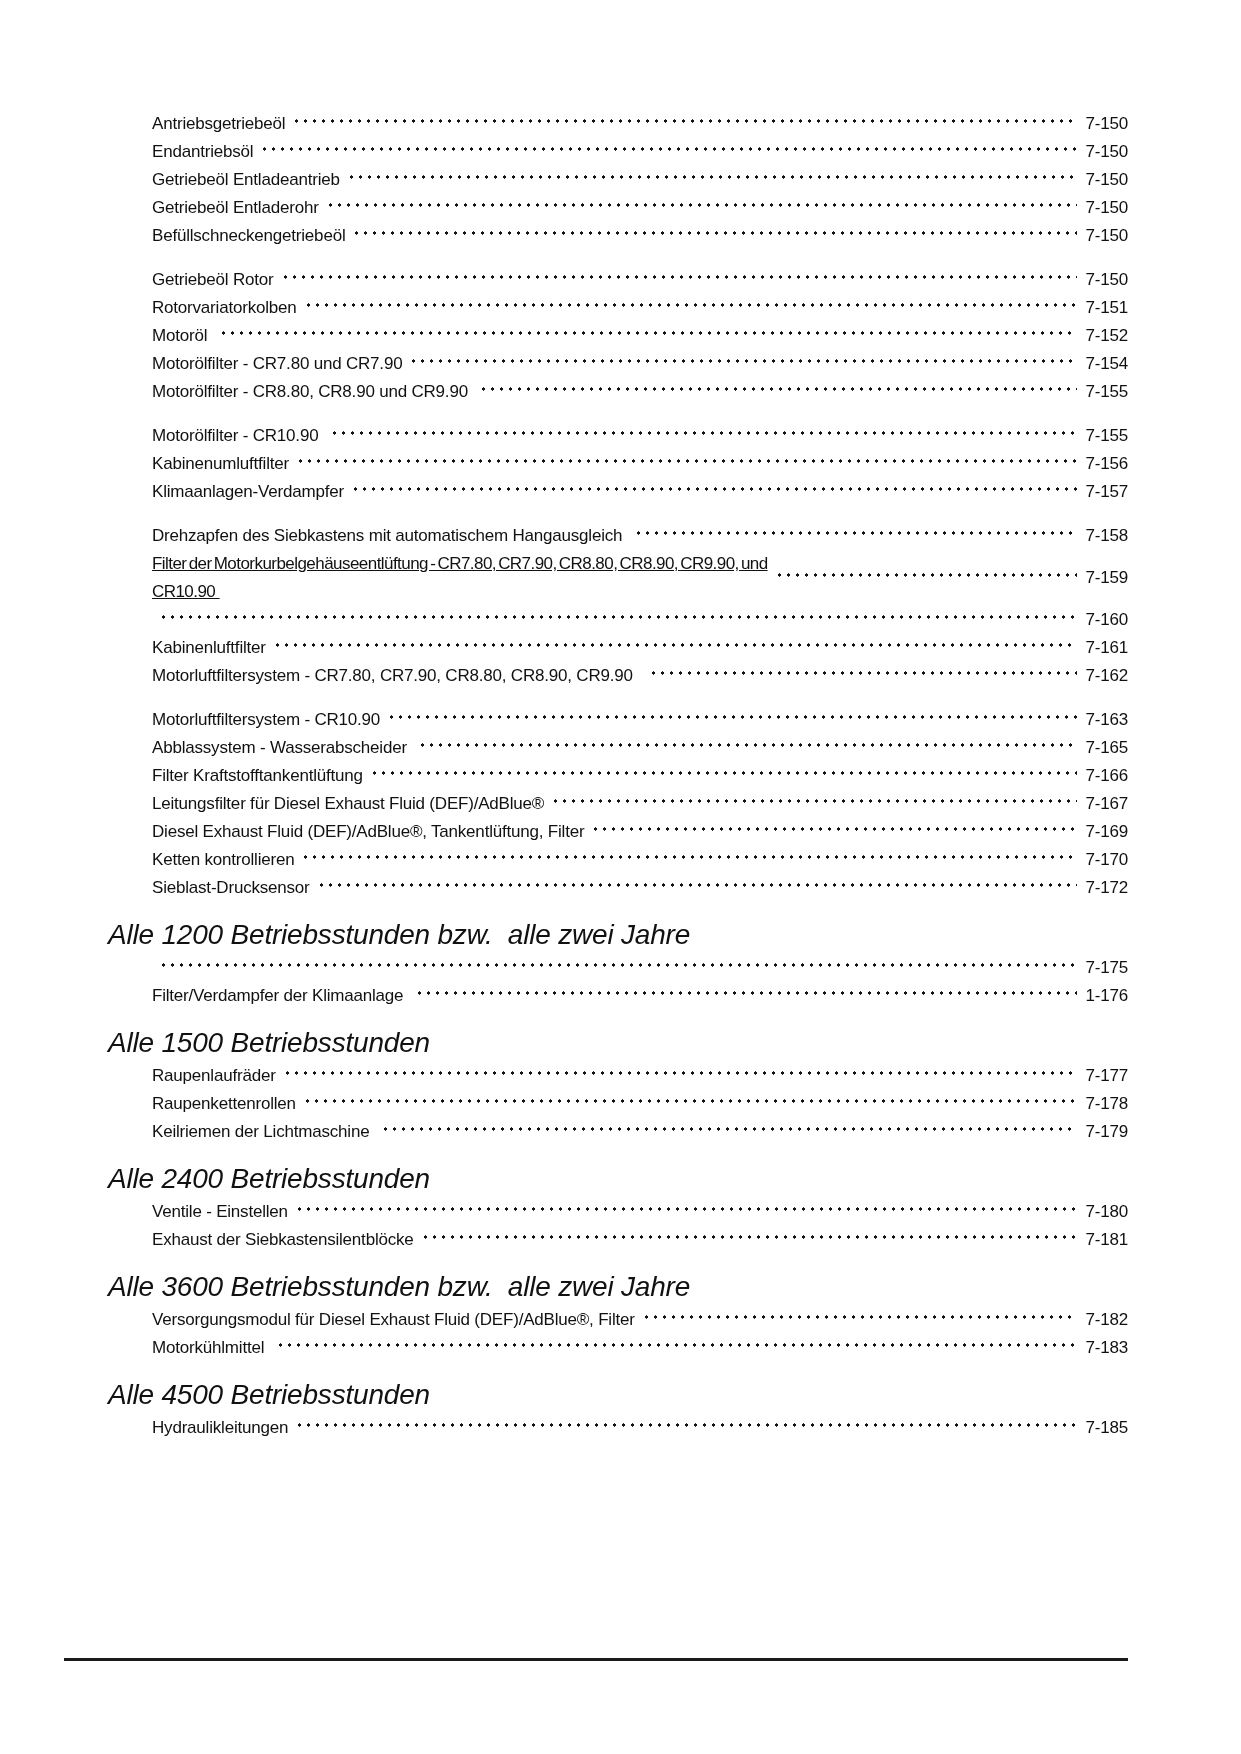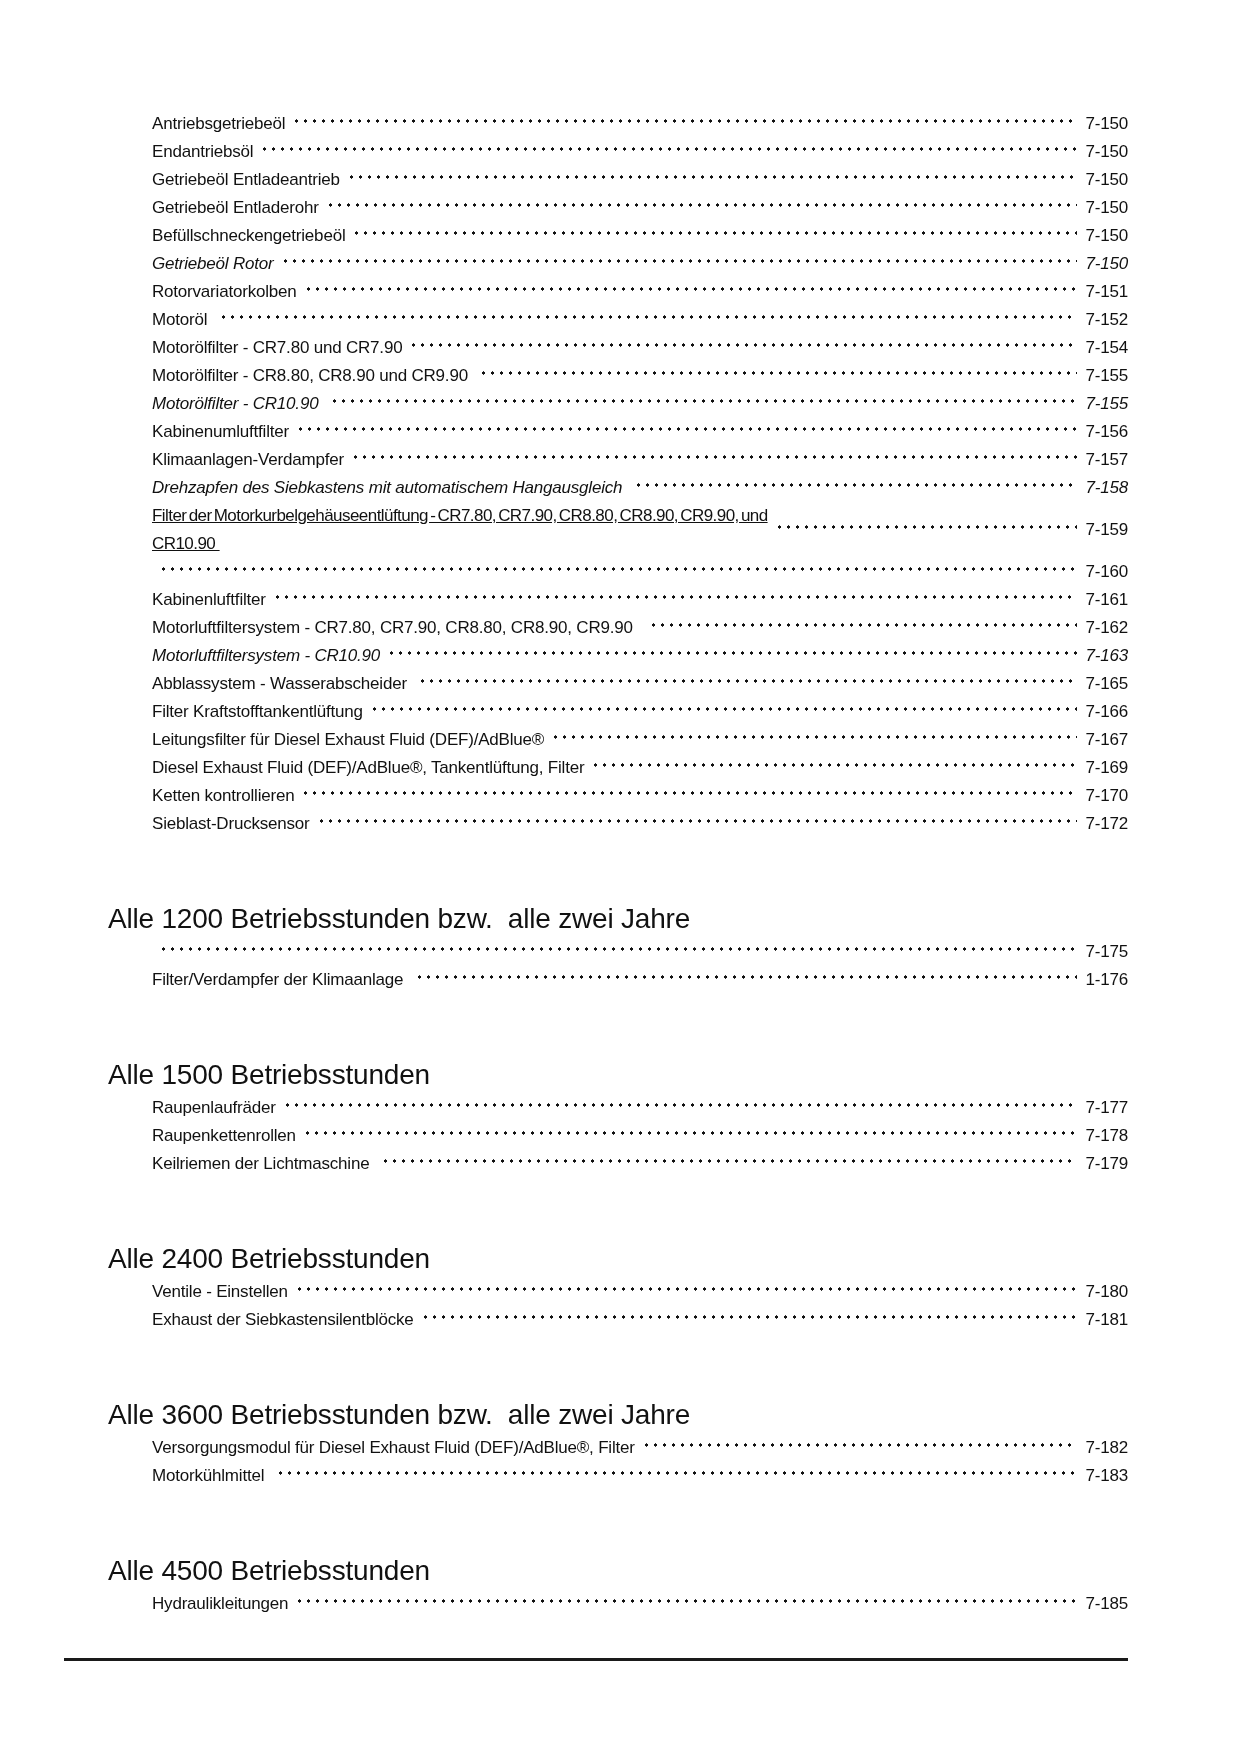--- a/index.html
+++ b/index.html
@@ -15,31 +15,32 @@
   .content {
     position: absolute;
     left: 108px; top: 110px;
     width: 1020px; 
   }
   .section-heading {
     font-size: 28px;
     line-height: 34px;
     font-weight: normal;
     letter-spacing: -0.2px;
-    margin: 64px 0 2px 0;
+    margin: 16px 0 2px 0;
+    font-style: italic;
   }
   .toc-section:first-child .section-heading { margin-top: 0; }
   .entry-list { padding-left: 44px; }
   .toc-entry {
     display: flex;
     align-items: center;
     font-size: 17px;
     line-height: 28px;
   }
-  .toc-entry.gap-before { margin-top: 0; font-style: italic; }
+  .toc-entry.gap-before { margin-top: 16px; }
   .entry-label {
     white-space: pre-line;
     letter-spacing: -0.2px;
   }
   .toc-entry.tight .entry-label {
     letter-spacing: -0.55px;
     word-spacing: -2px;
     text-decoration: underline;
   }
   .dot-leader {

